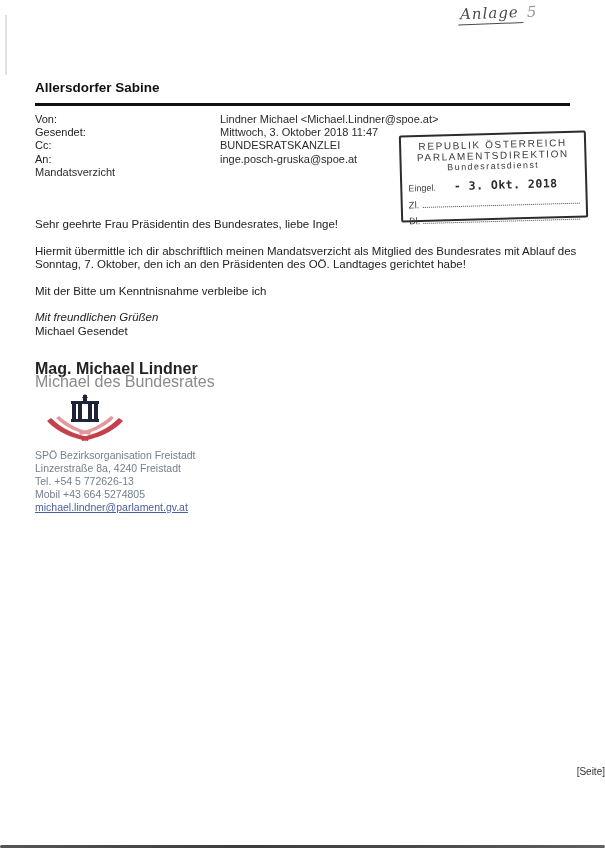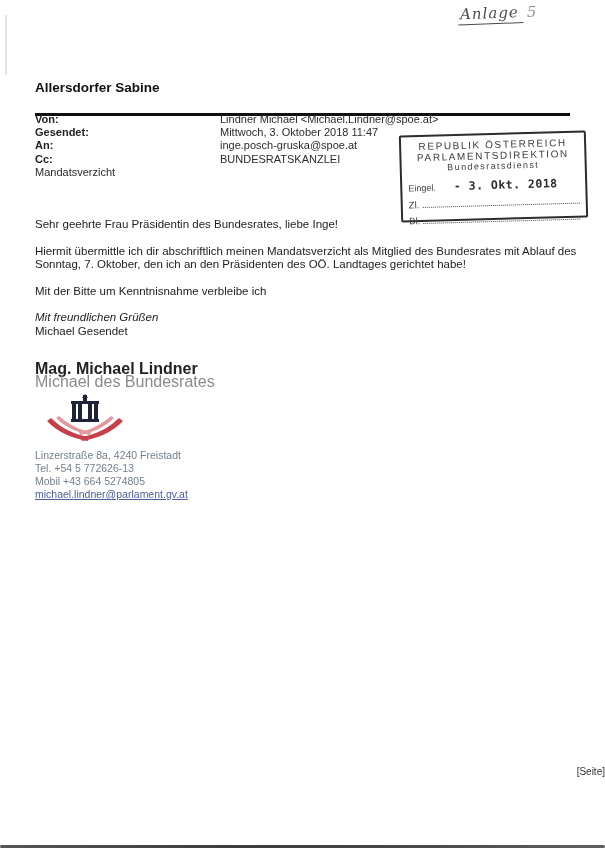--- a/index.html
+++ b/index.html
@@ -49,32 +49,32 @@
   }
 
   
   .recipient {
     position: absolute; left: 35px; top: 80px;
     width: 535px;
     font-size: 13.5px;
     font-weight: bold;
     color: #111;
     border-bottom: 3px solid #101010;
-    padding-bottom: 18px;
+    padding-bottom: 8px;
   }
 
   
   .mail-header {
     position: absolute; left: 35px; top: 113px;
     width: 380px;
     font-size: 11px;
     line-height: 13.2px;
   }
   .mail-row { display: flex; }
-  .mail-row .lbl { width: 185px; font-weight: bold; color: #222; flex: none; }
+  .mail-row .lbl { width: 185px; font-weight: normal; color: #222; flex: none; }
   .mail-row .val { color: #2b2b2b; white-space: nowrap; }
 
   
   .stamp {
     position: absolute; left: 400px; top: 133px;
     width: 187px; height: 87px;
     border: 2px solid #2c2c2c;
     border-radius: 2px;
     transform: rotate(-1.6deg);
     color: #333;
@@ -179,26 +179,26 @@
   <div class="mail-header">
     <div class="mail-row">
       <span class="lbl">Von:</span>
       <span class="val">Lindner Michael &lt;Michael.Lindner@spoe.at&gt;</span>
     </div>
     <div class="mail-row">
       <span class="lbl">Gesendet:</span>
       <span class="val">Mittwoch, 3. Oktober 2018 11:47</span>
     </div>
     <div class="mail-row">
+      <span class="lbl">Cc:</span>
+      <span class="val">BUNDESRATSKANZLEI</span>
+    </div>
+    <div class="mail-row">
       <span class="lbl">An:</span>
       <span class="val">inge.posch-gruska@spoe.at</span>
-    </div>
-    <div class="mail-row">
-      <span class="lbl">Cc:</span>
-      <span class="val">BUNDESRATSKANZLEI</span>
     </div>
     <div class="mail-row">
       <span class="val">Mandatsverzicht</span>
     </div>
   </div>
 
   <div class="stamp">
     <div class="s-line1">REPUBLIK ÖSTERREICH</div>
     <div class="s-line2">PARLAMENTSDIREKTION</div>
     <div class="s-line3">Bundesratsdienst</div>
@@ -244,20 +244,21 @@
         <rect x="28" y="10" width="4" height="15"></rect>
         <rect x="34" y="10" width="4" height="15"></rect>
         <rect x="44" y="10" width="4" height="15"></rect>
         <rect x="50" y="10" width="4" height="15"></rect>
         <rect x="27" y="25" width="28" height="3"></rect>
       </g>
     </svg>
   </div>
 
   <div class="contact">
+    <div>SPÖ Bezirksorganisation Freistadt</div>
     <div>Linzerstraße 8a, 4240 Freistadt</div>
     <div>Tel. +54 5 772626-13</div>
     <div>Mobil +43 664 5274805</div>
     <div><span class="email-link">michael.lindner@parlament.gv.at</span></div>
   </div>
 
   <div class="footer">[Seite]</div>
 
 </div>
 

